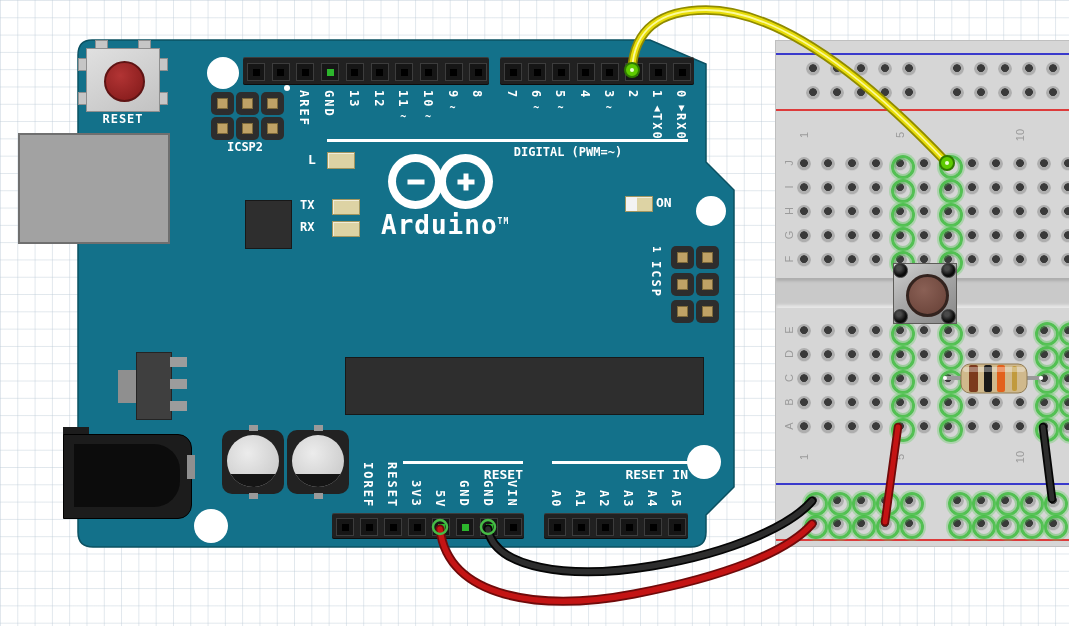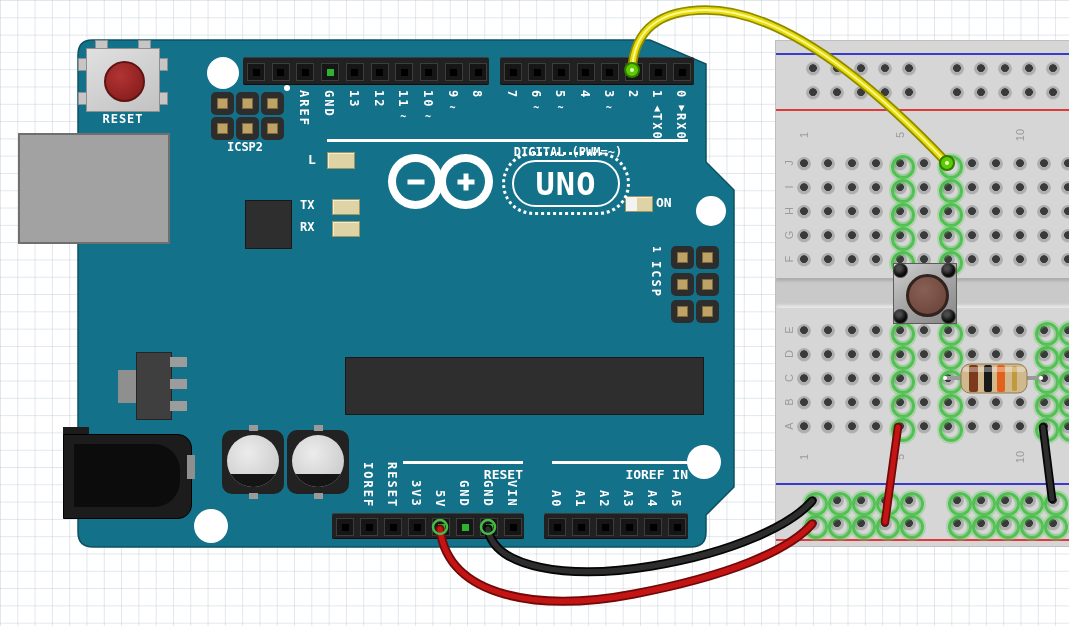--- a/index.html
+++ b/index.html
@@ -397,32 +397,28 @@
     <div class="inner">
         <div class="h"></div>
       </div>
   </div>
   <div class="logo-circle" style="left:438px;top:154px;">
     <div class="inner">
         <div class="h"></div>
         <div class="v"></div>
       </div>
   </div>
-  <div class="abs" id="uno-oval">
-    <div class="in">
-        <span>UNO</span>
-      </div>
-  </div>
+  <div class="silk" style="left:381px;top:210px;font-size:26px;letter-spacing:1px;font-weight:bold;"><span>Arduino</span><sup style="font-size:8px;">TM</sup></div>
 
   <div class="silkline" style="left:327px;top:139px;width:361px;"></div>
   <div class="silk" style="left:500px;top:145px;width:136px;text-align:center;font-size:12px;">DIGITAL (PWM=~)</div>
   <div class="silkline" style="left:403px;top:461px;width:120px;"></div>
   <div class="silk" style="left:423px;top:467px;width:100px;text-align:right;font-size:13px;">RESET</div>
   <div class="silkline" style="left:552px;top:461px;width:136px;"></div>
-  <div class="silk" style="left:568px;top:467px;width:120px;text-align:right;font-size:13px;">IOREF IN</div>
+  <div class="silk" style="left:568px;top:467px;width:120px;text-align:right;font-size:13px;">RESET IN</div>
   <div class="mhole" style="left:284px;top:85px;width:6px;height:6px;"></div>
 
   <div id="icsp2-block">
       <div class="goldpin" style="left: 211px; top: 92px;">
         <i></i>
       </div>
       <div class="goldpin" style="left: 236px; top: 92px;">
         <i></i>
       </div>
       <div class="goldpin" style="left: 261px; top: 92px;">

